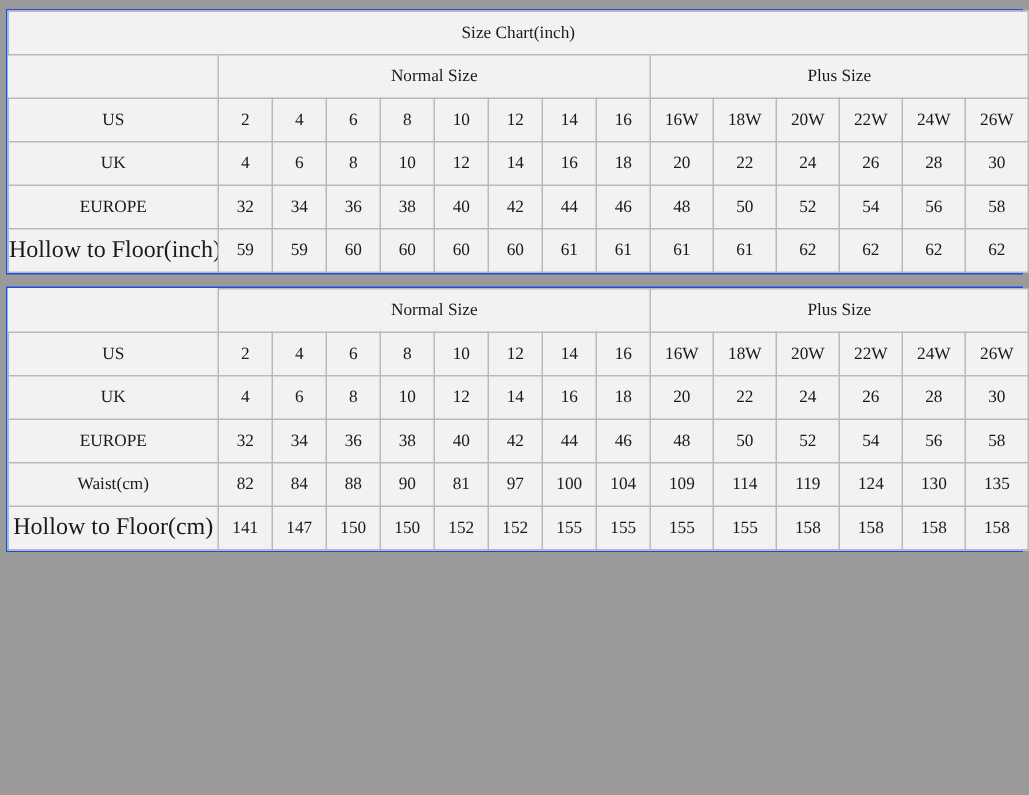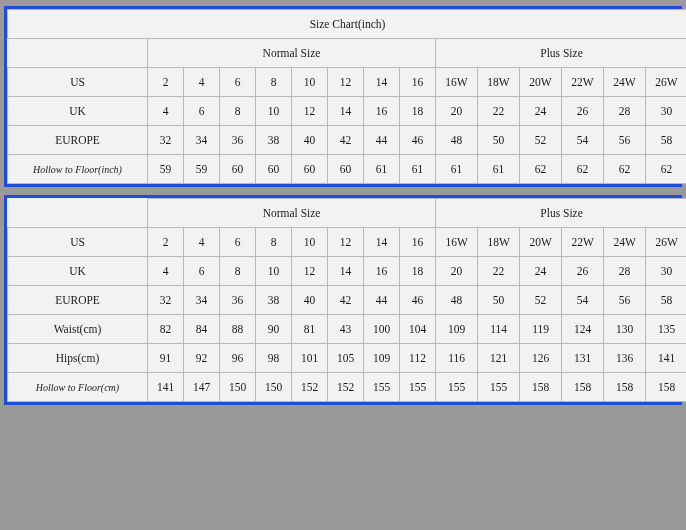--- a/index.html
+++ b/index.html
@@ -15,21 +15,21 @@
     height: 530px;
     background: #9a9a9a;
     box-sizing: border-box;
     padding: 6px 4px 6px 4px;
     display: flex;
     flex-direction: column;
     gap: 8px;
   }
   .chart-block {
     background: #f2f2f2;
-    border: 3px solid #1d4ed8;
+    border: 1px solid #1d4ed8;
     box-sizing: border-box;
   }
   table.size-table {
     border-collapse: collapse;
     width: 100%;
     table-layout: fixed;
     background: #f2f2f2;
   }
   table.size-table td {
     border: 1px solid #b9b9b9;
@@ -51,22 +51,21 @@
   }
   td.group-cell {
     font-size: 14px;
     height: 24px;
   }
   td.rowlabel {
     font-size: 13px;
     text-align: center;
   }
   td.rowlabel.small {
-    font-size: 10px;
-    font-style: italic;
+    font-size: 16px;
   }
   .blank {
     border-left: none !important;
     border-top: none !important;
   }
   td.first-col {
     width: 140px;
   }
 </style>
 </head>
@@ -237,49 +236,32 @@
           <td>58</td>
         </tr>
 
         <tr>
           <td class="rowlabel">Waist(cm)</td>
           <td>82</td>
           <td>84</td>
           <td>88</td>
           <td>90</td>
           <td>81</td>
-          <td>43</td>
+          <td>97</td>
           <td>100</td>
           <td>104</td>
           <td>109</td>
           <td>114</td>
           <td>119</td>
           <td>124</td>
           <td>130</td>
           <td>135</td>
         </tr>
 
 
-        <tr>
-          <td class="rowlabel">Hips(cm)</td>
-          <td>91</td>
-          <td>92</td>
-          <td>96</td>
-          <td>98</td>
-          <td>101</td>
-          <td>105</td>
-          <td>109</td>
-          <td>112</td>
-          <td>116</td>
-          <td>121</td>
-          <td>126</td>
-          <td>131</td>
-          <td>136</td>
-          <td>141</td>
-        </tr>
 
         <tr>
           <td class="rowlabel small">Hollow to Floor(cm)</td>
           <td>141</td>
           <td>147</td>
           <td>150</td>
           <td>150</td>
           <td>152</td>
           <td>152</td>
           <td>155</td>

